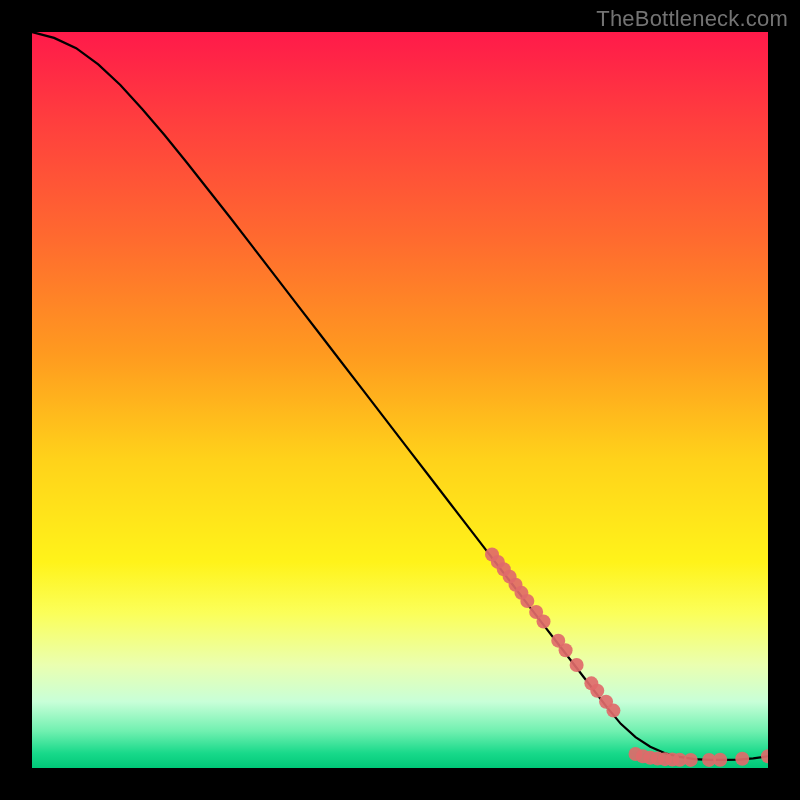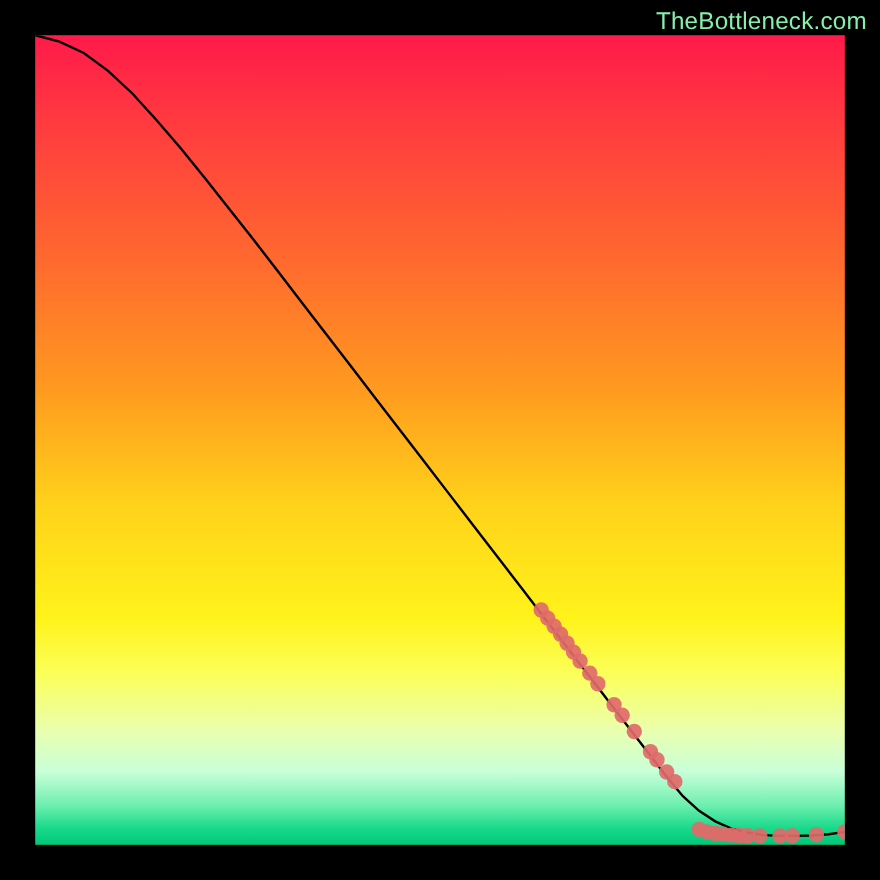--- a/index.html
+++ b/index.html
@@ -35,21 +35,21 @@
       #c8ffd8 91%,
       #70f0b0 95%,
       #18d98a 98%,
       #00c878 100%
     );
   }
   .attribution {
     position: absolute;
     top: 6px;
     right: 12px;
-    color: #86efac;
+    color: #737373;
     font-size: 22px;
     letter-spacing: 0.2px;
     font-weight: 500;
   }
   svg.curve {
     position: absolute;
     left: 0;
     top: 0;
     width: 736px;
     height: 736px;

